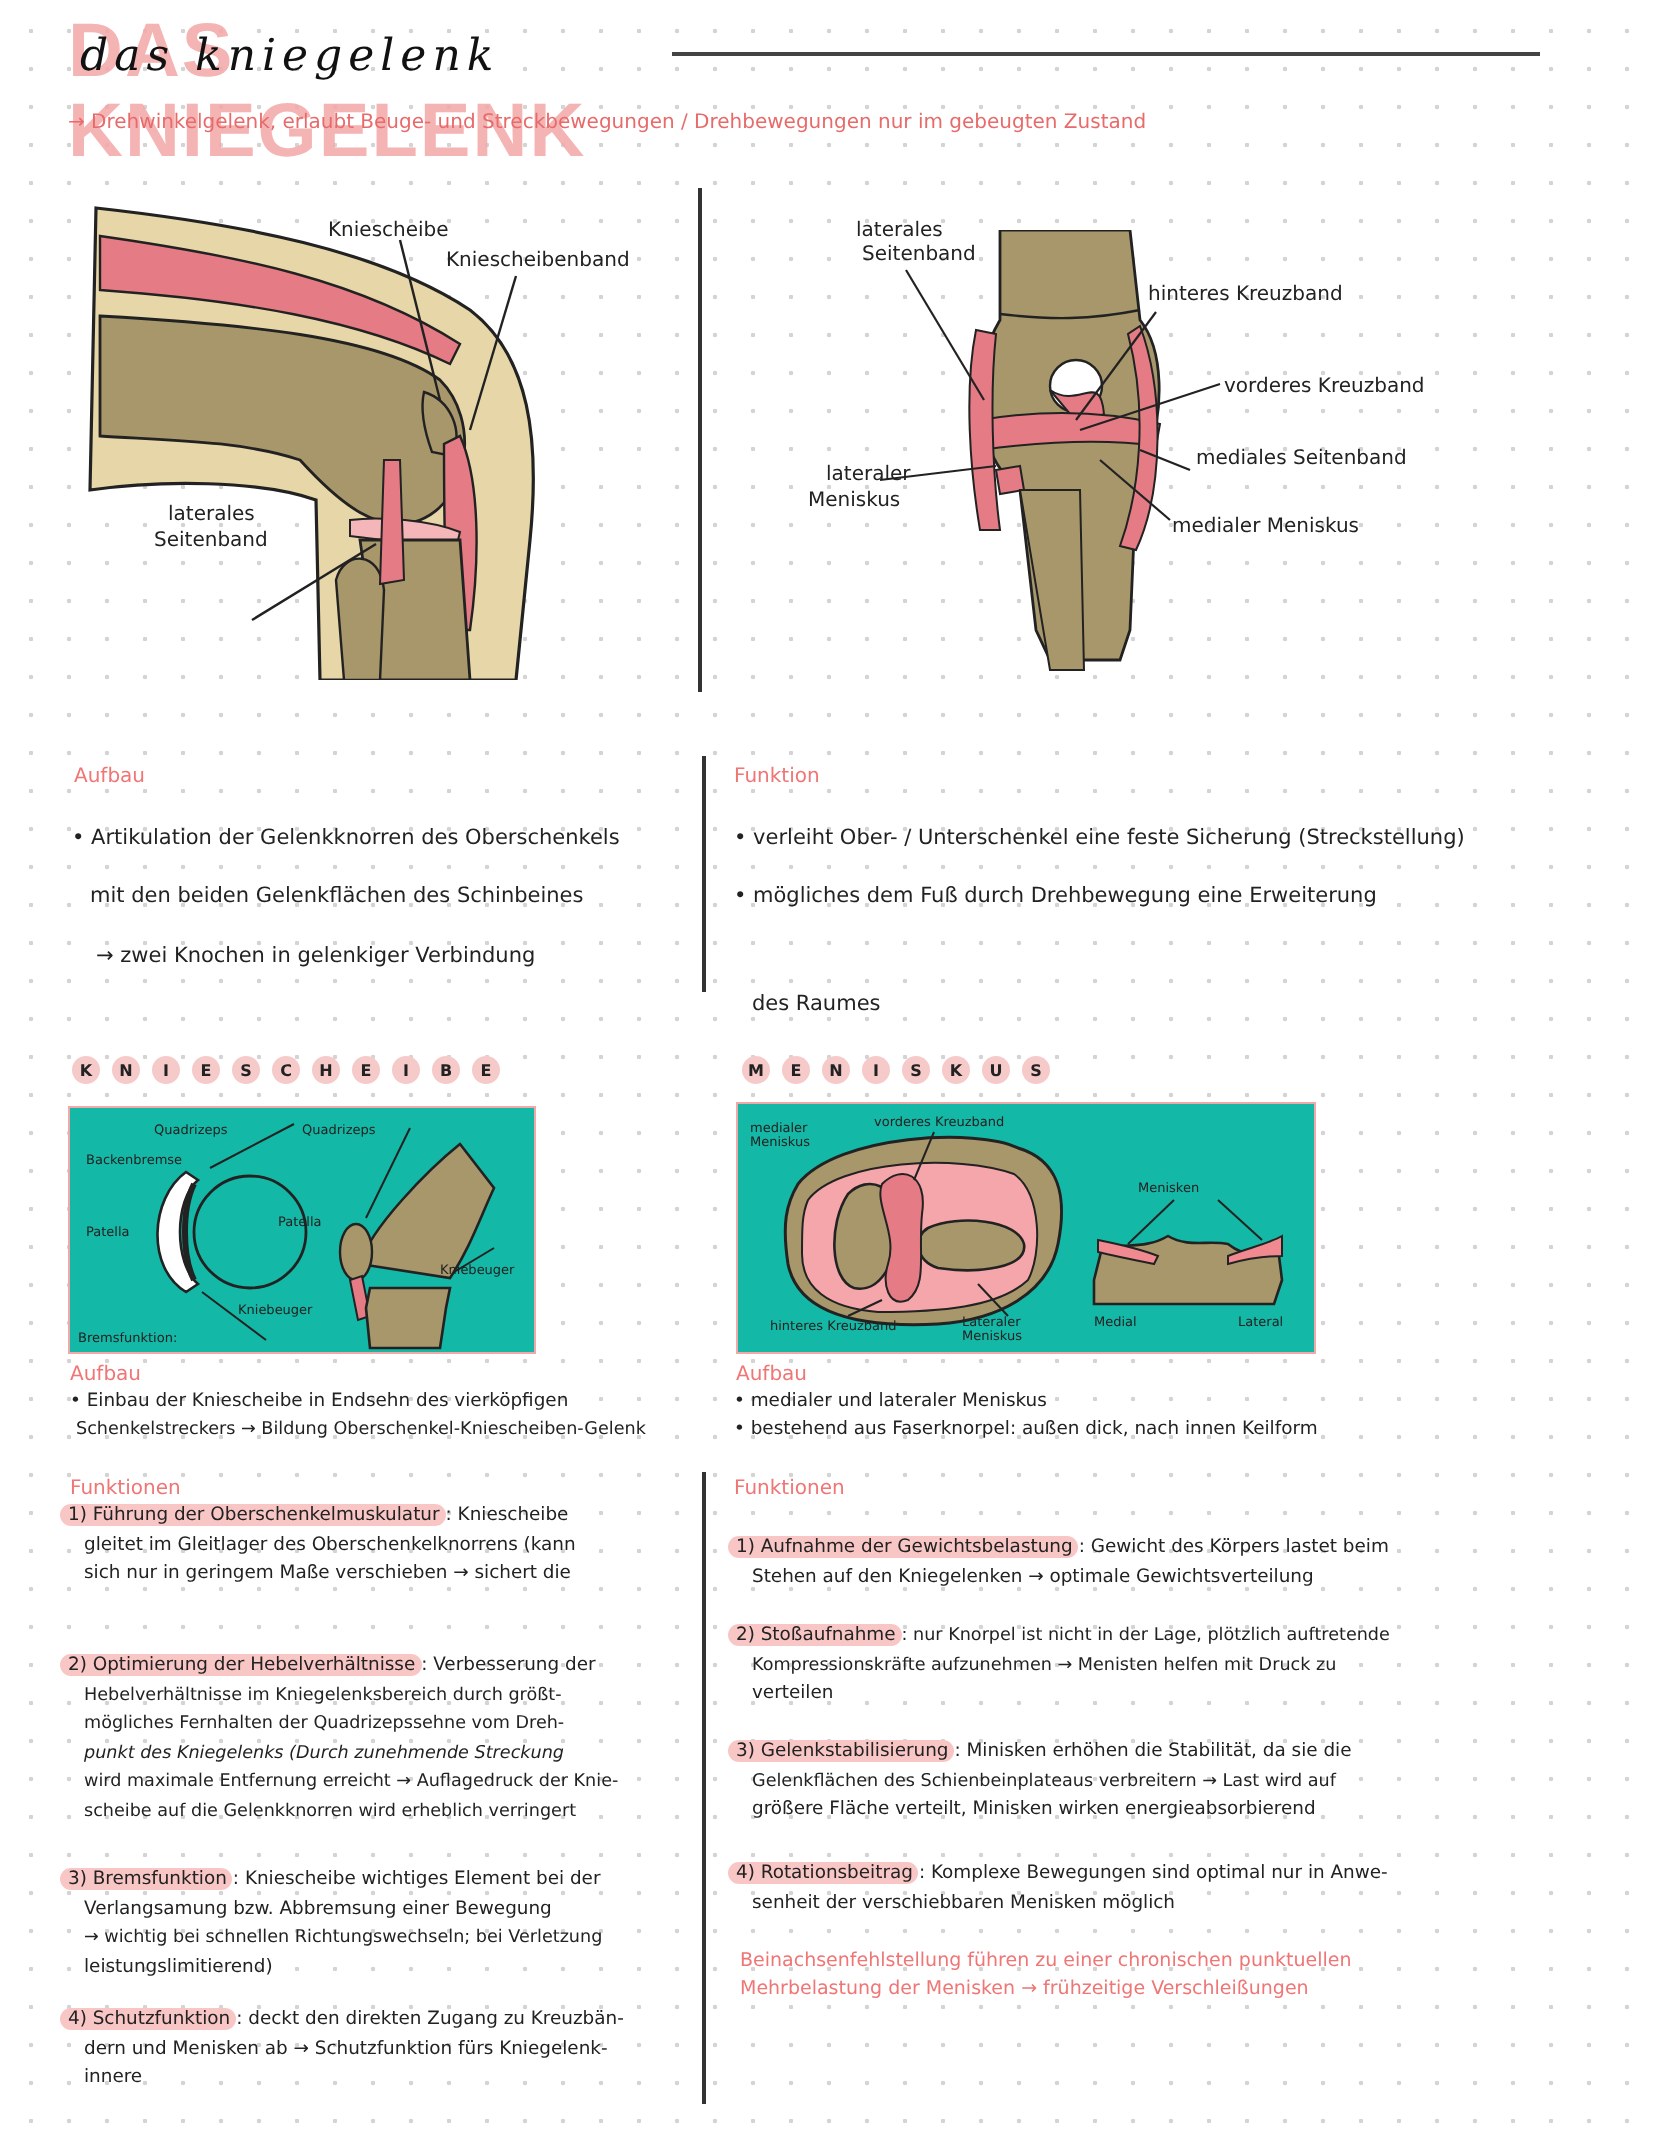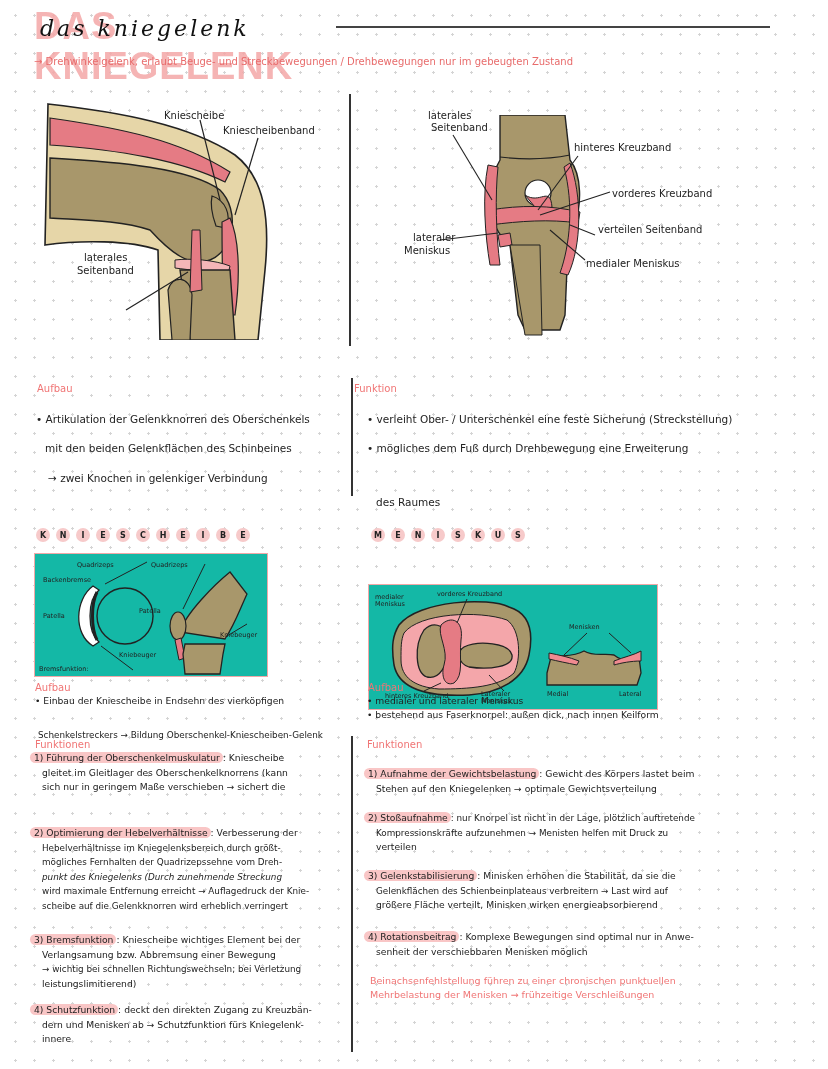--- a/index.html
+++ b/index.html
@@ -100,33 +100,33 @@
   <line x1="198" y1="56" x2="158" y2="110" stroke="#222" stroke-width="1.1"></line>
   <line x1="230" y1="92" x2="160" y2="115" stroke="#222" stroke-width="1.1"></line>
   <line x1="215" y1="135" x2="190" y2="125" stroke="#222" stroke-width="1.1"></line>
   <line x1="60" y1="140" x2="118" y2="133" stroke="#222" stroke-width="1.1"></line>
   <line x1="205" y1="160" x2="170" y2="130" stroke="#222" stroke-width="1.1"></line>
 </svg>
 <div class="abs fig-label" style="left:428px;top:110px;">laterales</div>
 <div class="abs fig-label" style="left:431px;top:122px;">Seitenband</div>
 <div class="abs fig-label" style="left:574px;top:142px;">hinteres Kreuzband</div>
 <div class="abs fig-label" style="left:612px;top:188px;">vorderes Kreuzband</div>
-<div class="abs fig-label" style="left:598px;top:224px;">verteilen Seitenband</div>
+<div class="abs fig-label" style="left:598px;top:224px;">mediales Seitenband</div>
 <div class="abs fig-label" style="left:413px;top:232px;">lateraler</div>
 <div class="abs fig-label" style="left:404px;top:245px;">Meniskus</div>
 <div class="abs fig-label" style="left:586px;top:258px;">medialer Meniskus</div>
 
 <div class="abs vline" style="left:351px;top:378px;height:118px;"></div>
 
 <div class="abs sec-head" style="left:37px;top:383px;">Aufbau</div>
 <div class="abs body-line" style="left:36px;top:412px;">• Artikulation der Gelenkknorren des Oberschenkels</div>
 <div class="abs body-line" style="left:45px;top:441px;">mit den beiden Gelenkflächen des Schinbeines</div>
 <div class="abs body-line" style="left:48px;top:471px;">→ zwei Knochen in gelenkiger Verbindung</div>
 
-<div class="abs sec-head" style="left:354px;top:383px;">Funktion</div>
+<div class="abs sec-head" style="left:367px;top:383px;">Funktion</div>
 <div class="abs body-line" style="left:367px;top:412px;">• verleiht Ober- / Unterschenkel eine feste Sicherung (Streckstellung)</div>
 <div class="abs body-line" style="left:367px;top:441px;">• mögliches dem Fuß durch Drehbewegung eine Erweiterung</div>
 <div class="abs body-line" style="left:376px;top:471px;margin-top:24px;">des Raumes</div>
 
 <div class="abs letters" style="left:36px;top:528px;">
   <span class="letter">K</span>
   <span class="letter">N</span>
   <span class="letter">I</span>
   <span class="letter">E</span>
   <span class="letter">S</span>
@@ -157,21 +157,21 @@
   <div class="abs box-label" style="left:8px;top:22px;">Backenbremse</div>
   <div class="abs box-label" style="left:8px;top:58px;">Patella</div>
   <div class="abs box-label" style="left:104px;top:53px;">Patella</div>
   <div class="abs box-label" style="left:84px;top:97px;">Kniebeuger</div>
   <div class="abs box-label" style="left:185px;top:77px;">Kniebeuger</div>
   <div class="abs box-label" style="left:4px;top:111px;">Bremsfunktion:</div>
 </div>
 
 <div class="abs sec-head" style="left:35px;top:682px;">Aufbau</div>
 <div class="abs body-sm" style="left:35px;top:694px;white-space:nowrap;">• Einbau der Kniescheibe in Endsehn des vierköpfigen</div>
-<div class="abs body-sm" style="left:38px;top:708px;white-space:nowrap;font-size:8.8px;margin-top:20px;">Schenkelstreckers → Bildung Oberschenkel-Kniescheiben-Gelenk</div>
+<div class="abs body-sm" style="left:38px;top:708px;white-space:nowrap;font-size:8.8px;">Schenkelstreckers → Bildung Oberschenkel-Kniescheiben-Gelenk</div>
 
 <div class="abs vline" style="left:351px;top:736px;height:316px;"></div>
 
 <div class="abs sec-head" style="left:35px;top:739px;">Funktionen</div>
 
 <div class="abs fn-block" style="left:30px;top:751px;width:320px;">
   <span class="hl">1) Führung der Oberschenkelmuskulatur</span><span>: Kniescheibe</span>
   <span class="indent">gleitet im Gleitlager des Oberschenkelknorrens (kann</span>
   <span class="indent">sich nur in geringem Maße verschieben → sichert die</span>
 </div>
@@ -202,21 +202,21 @@
   <span class="letter">M</span>
   <span class="letter">E</span>
   <span class="letter">N</span>
   <span class="letter">I</span>
   <span class="letter">S</span>
   <span class="letter">K</span>
   <span class="letter">U</span>
   <span class="letter">S</span>
 </div>
 
-<div class="abs box" style="left:368px;top:551px;width:290px;height:126px;margin-top:33px;">
+<div class="abs box" style="left:368px;top:551px;width:290px;height:126px;">
   <svg class="abs" style="left:0;top:0;" width="288" height="124">
     <path d="M30,40 C50,15 120,12 140,22 C160,28 165,45 160,70 C155,95 130,108 100,110 C60,112 30,105 25,80 C22,60 24,50 30,40 Z" fill="#a8976b" stroke="#222" stroke-width="1.5"></path>
     <path d="M35,48 C50,28 110,25 138,35 C152,45 152,75 145,88 C130,102 100,104 70,104 C45,102 32,92 32,75 C32,62 32,55 35,48 Z" fill="#f4a6aa" stroke="#222" stroke-width="1"></path>
     <path d="M55,45 C65,35 80,40 80,60 C80,80 70,95 58,92 C46,88 45,60 55,45 Z" fill="#a8976b" stroke="#222" stroke-width="1.3"></path>
     <path d="M95,62 C110,55 140,58 143,70 C145,82 120,85 100,82 C88,78 88,66 95,62 Z" fill="#a8976b" stroke="#222" stroke-width="1.3"></path>
     <path d="M72,40 C82,30 95,35 92,55 C90,75 95,90 85,98 C75,102 72,90 75,80 C80,65 68,50 72,40 Z" fill="#e57b84" stroke="#222" stroke-width="1"></path>
     <line x1="98" y1="14" x2="88" y2="38" stroke="#222" stroke-width="1"></line>
     <line x1="72" y1="98" x2="55" y2="106" stroke="#222" stroke-width="1"></line>
     <line x1="120" y1="90" x2="135" y2="106" stroke="#222" stroke-width="1"></line>
     <path d="M178,88 L182,72 C195,70 205,72 215,66 C225,72 235,68 245,70 C255,78 265,75 270,72 L272,88 L268,100 L178,100 Z" fill="#a8976b" stroke="#222" stroke-width="1.3"></path>

